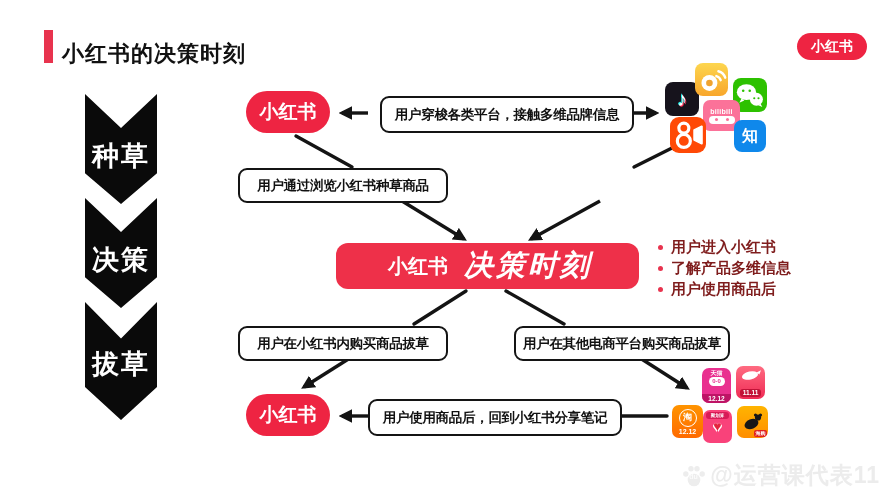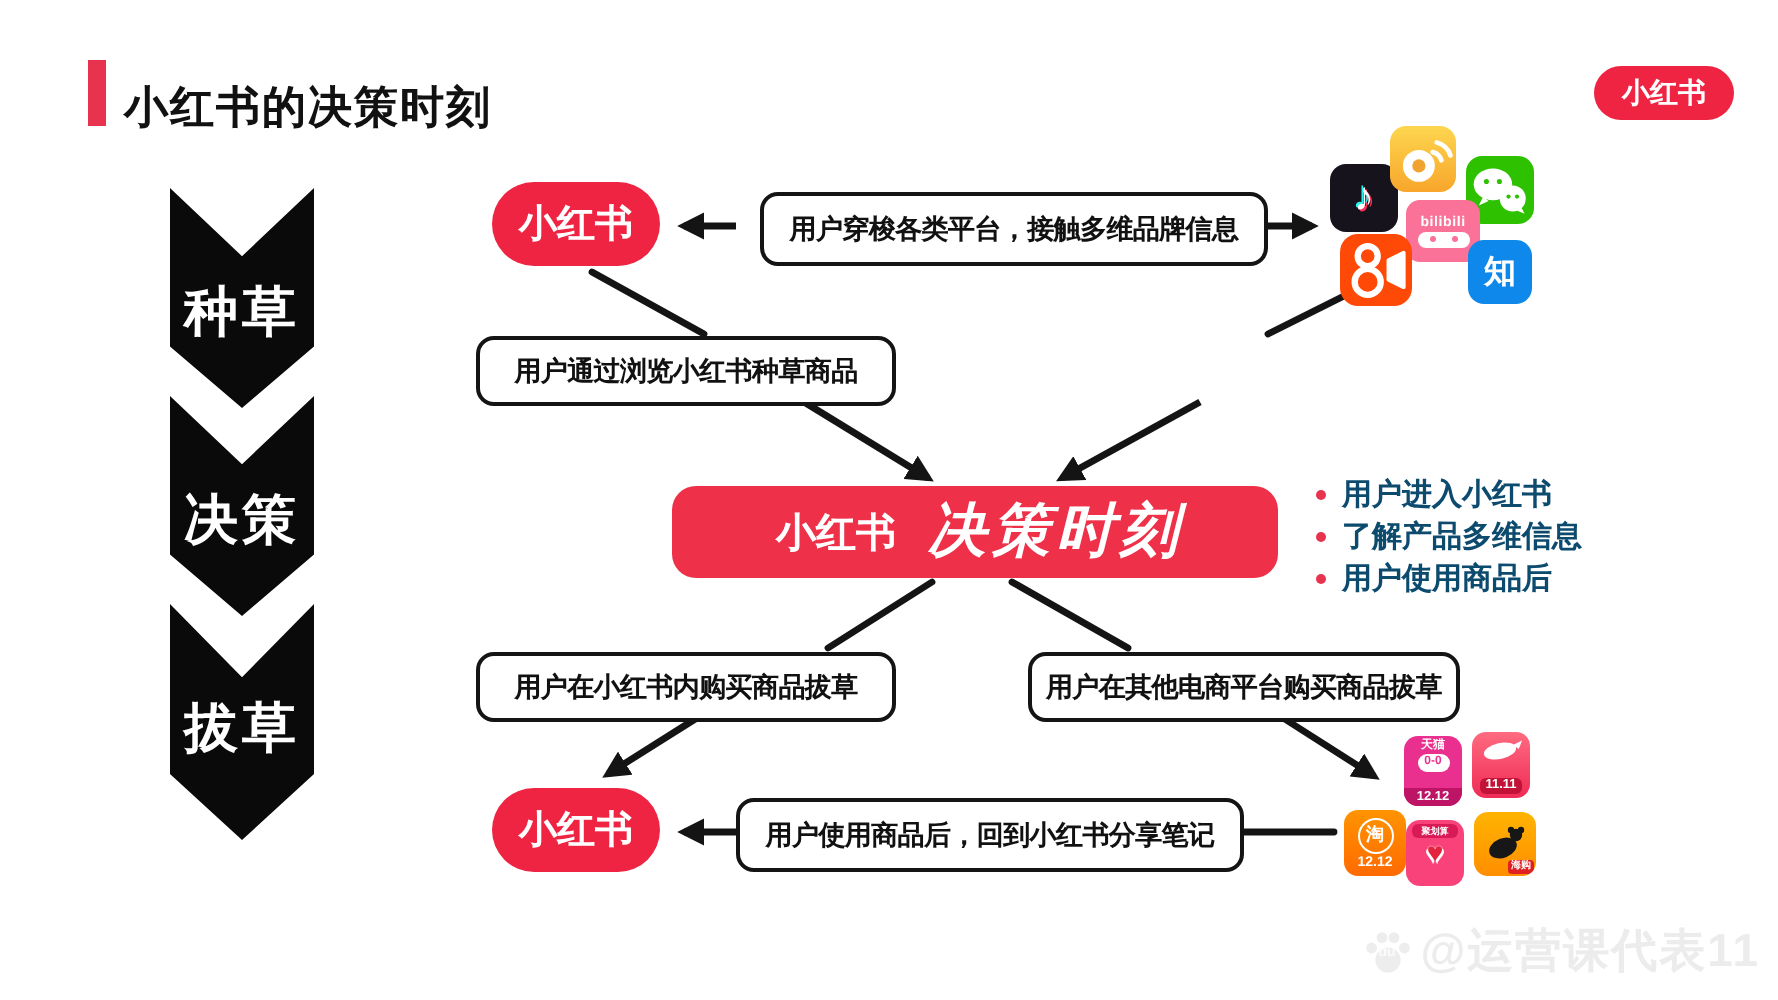--- a/index.html
+++ b/index.html
@@ -36,21 +36,21 @@
             display:flex;align-items:center;justify-content:center;z-index:2;white-space:nowrap;}
   .pill-top{left:246px;top:91px;width:84px;height:42px;}
   .pill-bottom{left:246px;top:394px;width:84px;height:42px;}
   
   .decision-box{position:absolute;left:336px;top:243px;width:303px;height:46px;background:#EE3049;border-radius:12px;
                 color:#fff;display:flex;align-items:center;z-index:2;white-space:nowrap;}
   .decision-box .dpill{font-size:20px;font-weight:900;margin-left:52px;}
   .decision-box .dtitle{font-size:29px;font-weight:900;letter-spacing:3px;margin-left:16px;font-style:italic;}
   
   .bullets{position:absolute;left:658px;top:236px;margin:0;padding:0;list-style:none;z-index:2;}
-  .bullets li{display:flex;align-items:center;gap:8px;color:#0c4a6e;font-weight:800;font-size:15px;
+  .bullets li{display:flex;align-items:center;gap:8px;color:#7f1d1d;font-weight:800;font-size:15px;
               margin:2px 0;white-space:nowrap;}
   .bullets .dot{width:5px;height:5px;border-radius:50%;background:#E8334E;flex:0 0 auto;}
   
   .app{position:absolute;display:flex;flex-direction:column;align-items:center;justify-content:center;
        border-radius:8px;z-index:2;overflow:hidden;}
   
   .douyin{left:665px;top:82px;width:34px;height:34px;background:#16131C;}
   .douyin .glyph{color:#fff;font-size:20px;font-weight:700;text-shadow:-1px -1px 0 #25F4EE,1px 1px 0 #FE2C55;}
   .weibo{left:695px;top:63px;width:33px;height:33px;background:linear-gradient(180deg,#FDD64F,#F8A62B);}
   .wechat{left:733px;top:78px;width:34px;height:34px;background:#2DC100;}

